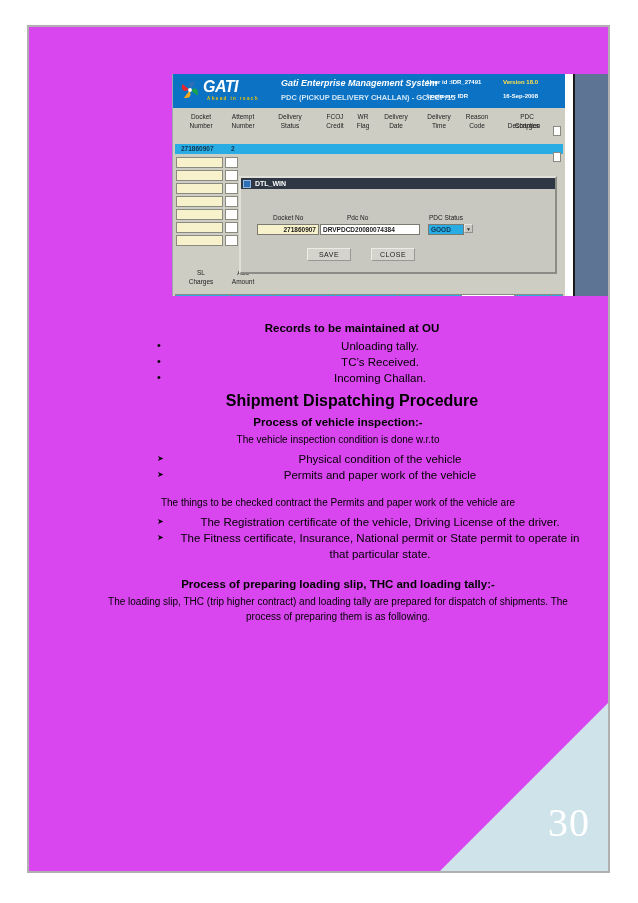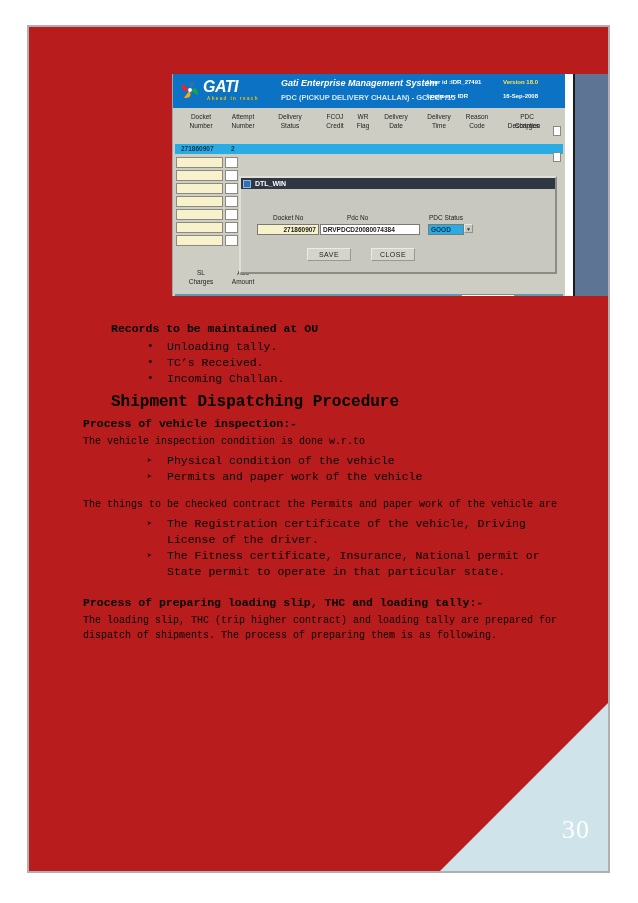--- a/index.html
+++ b/index.html
@@ -17,40 +17,40 @@
 
   
   .page-frame {
     position: absolute;
     left: 27px;
     top: 25px;
     width: 583px;
     height: 848px;
     border: 2px solid #b0b0b0;
     box-sizing: border-box;
-    background: #b91c1c;
+    background: #d946ef;
   }
 
   
   .corner-deco {
     position: absolute;
     right: 0;
     bottom: 0;
     width: 0;
     height: 0;
     border-left: 168px solid transparent;
     border-bottom: 168px solid #cfe4ea;
     pointer-events: none;
   }
   .page-number {
     position: absolute;
     right: 18px;
     bottom: 28px;
     font-family: "Liberation Serif", serif;
-    font-size: 26px;
+    font-size: 40px;
     color: #ffffff;
     line-height: 1;
     letter-spacing: 1px;
   }
 
   
   .app-shot {
     position: absolute;
     left: 143px;
     top: 47px;
@@ -395,25 +395,26 @@
   .sb {
     position: absolute;
     background: #ffffff;
     border: 1px solid #8a8a80;
     box-sizing: border-box;
   }
 
   
   .doc {
     position: absolute;
-    left: 54px;
+    left: 64px;
     top: 295px;
     width: 490px;
-    font-family: Liberation Mono, monospace;
+    font-family: Liberation Sans, sans-serif;
     color: #000000;
+    text-align: center;
   }
   .h-bold {
     font-weight: bold;
     font-size: 11.5px;
     margin: 0 0 4px 0;
   }
   .indent1 { margin-left: 28px; }
   .indent-head { margin-left: 28px; }
   .para {
     font-size: 10px;

